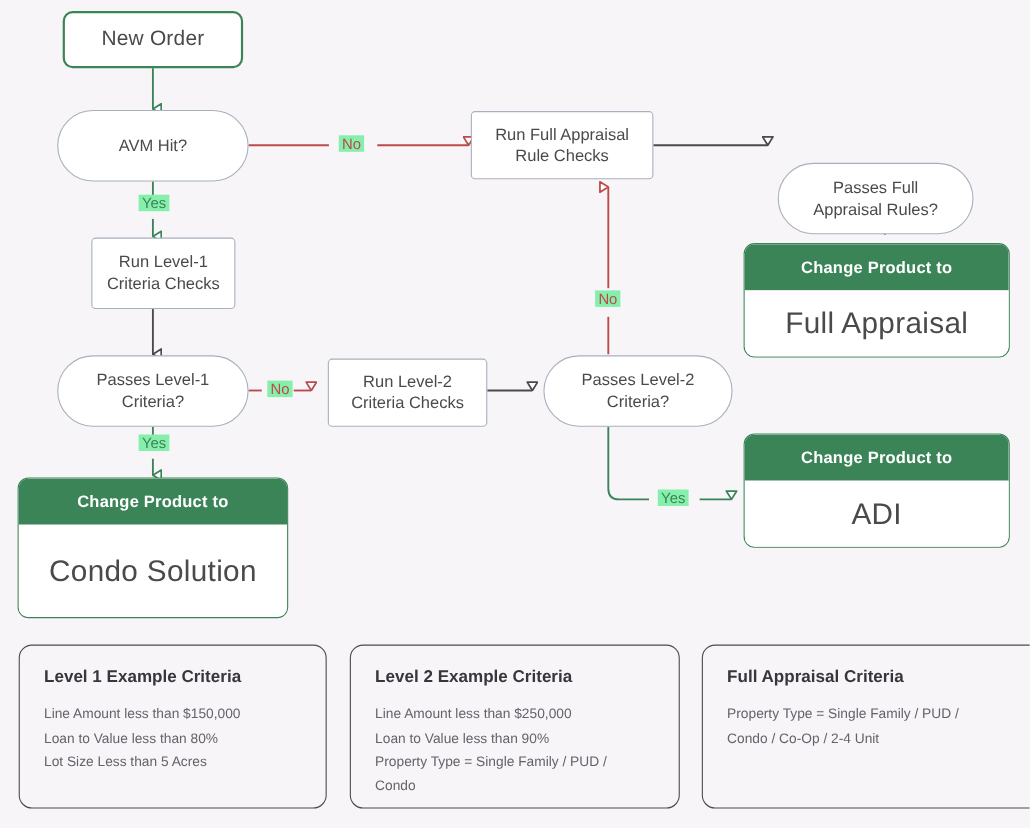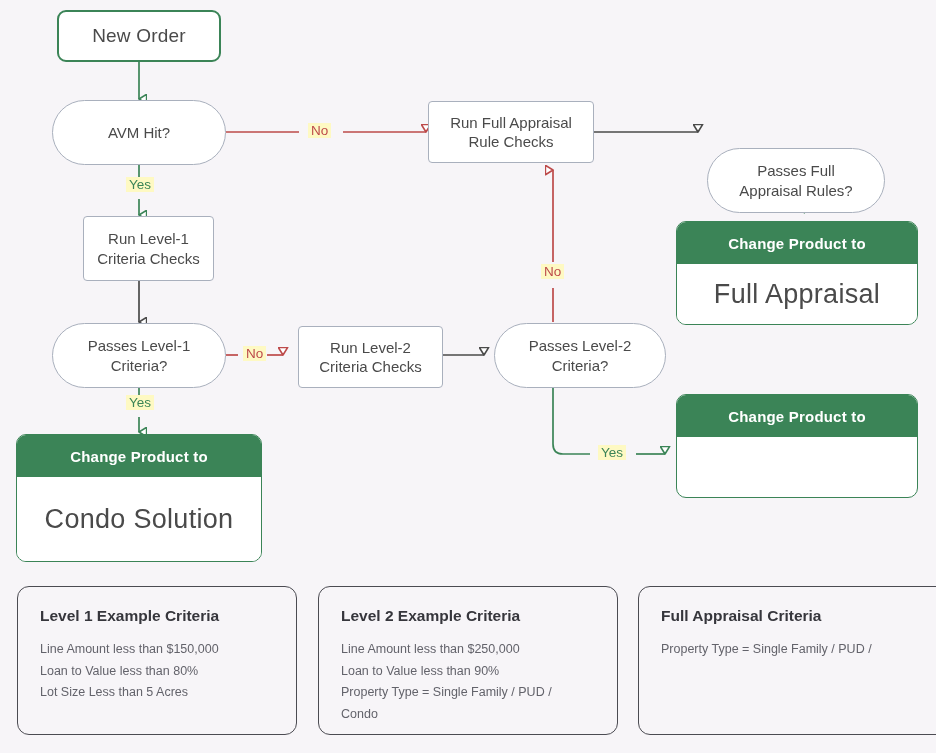--- a/index.html
+++ b/index.html
@@ -107,21 +107,21 @@
     margin-bottom: 14px;
   }
   .criteria-box .cb-line {
     color: #63636b;
     font-size: 12.5px;
     line-height: 1.72;
   }
   .edge-label {
     position: absolute;
     font-size: 13.5px;
-    background: #fef9c3;
+    background: #86efac;
     padding: 0 3px;
     white-space: nowrap;
   }
   .edge-label.yes { color: #3b8457; }
   .edge-label.no  { color: #bd4a4a; }
 </style>
 </head>
 <body>
 
 <div id="canvas">
@@ -252,34 +252,36 @@
     <div class="pc-body">Condo Solution</div>
   </div>
 
   <div class="product-card" style="left:676px; top:221px; width:242px; height:104px;">
     <div class="pc-head" style="height:42px;">Change Product to</div>
     <div class="pc-body">Full Appraisal</div>
   </div>
 
   <div class="product-card" style="left:676px; top:394px; width:242px; height:104px;">
     <div class="pc-head" style="height:42px;">Change Product to</div>
+    <div class="pc-body">ADI</div>
   </div>
 
   <div class="criteria-box" style="left:17px; top:586px; width:280px; height:149px;">
     <div class="cb-title">Level 1 Example Criteria</div>
     <div class="cb-line">Line Amount less than $150,000</div>
     <div class="cb-line">Loan to Value less than 80%</div>
     <div class="cb-line">Lot Size Less than 5 Acres</div>
   </div>
 
   <div class="criteria-box" style="left:318px; top:586px; width:300px; height:149px;">
     <div class="cb-title">Level 2 Example Criteria</div>
     <div class="cb-line">Line Amount less than $250,000</div>
     <div class="cb-line">Loan to Value less than 90%</div>
     <div class="cb-line">Property Type = Single Family / PUD / Condo</div>
   </div>
 
   <div class="criteria-box" style="left:638px; top:586px; width:328px; height:149px;">
     <div class="cb-title">Full Appraisal Criteria</div>
     <div class="cb-line">Property Type = Single Family / PUD /</div>
+    <div class="cb-line">Condo / Co-Op / 2-4 Unit</div>
   </div>
 
 </div>
 
 </body></html>

